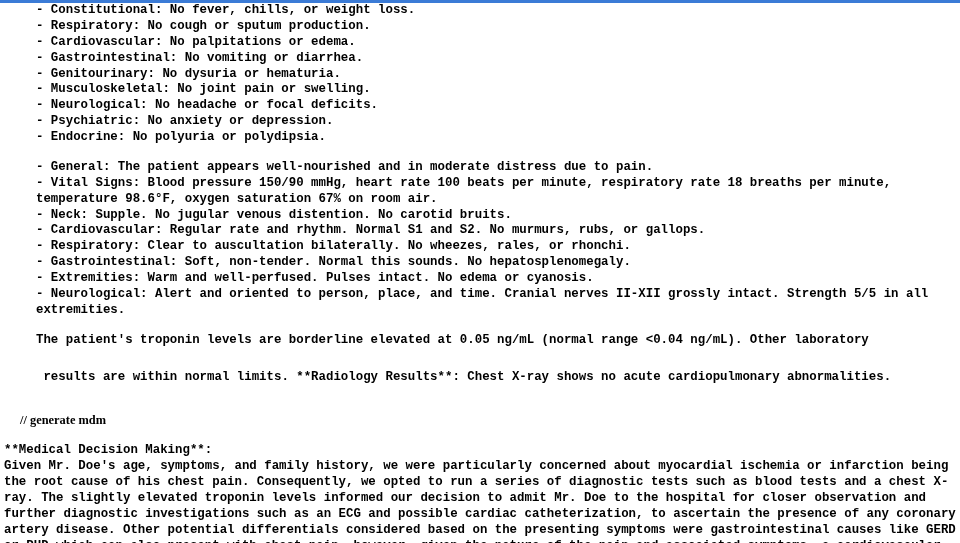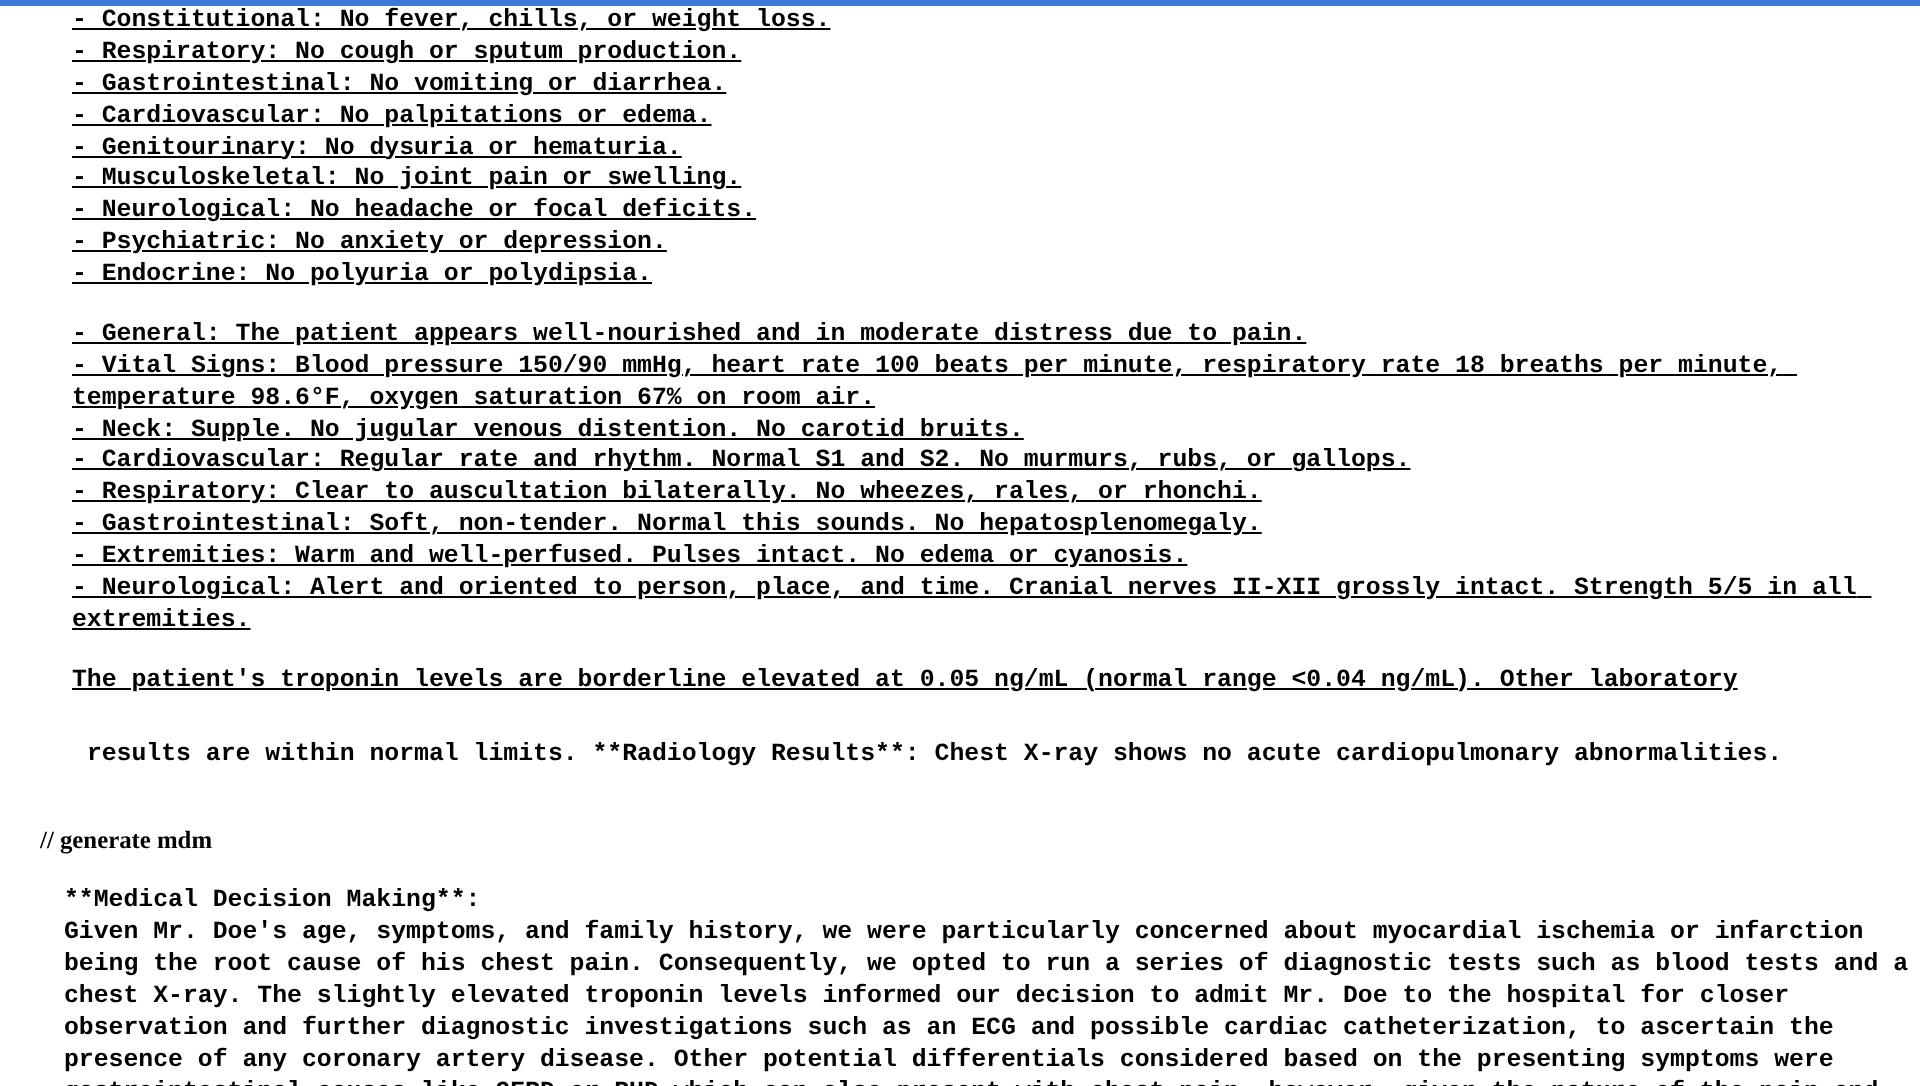--- a/index.html
+++ b/index.html
@@ -20,36 +20,36 @@
     background: #3b7bd6;
     width: 100%;
   }
   .page {
     box-sizing: border-box;
     padding: 0 4px 4px 4px;
   }
   .ros-item, .pe-item, .gen-line {
     white-space: pre-wrap;
   }
-  .indent-1 { padding-left: 32px; text-indent: 0; text-decoration: underline; }
+  .indent-1 { padding-left: 32px; text-indent: 0; }
   .indent-2 { padding-left: 42px; text-indent: -10px; margin-top: 21px; }
-  .flush    { padding-left: 0; margin-left: 28px; }
+  .flush    { padding-left: 0; }
   .blank    { height: 14px; }
 </style>
 </head>
 <body>
 
 <div class="topbar"></div>
 
 <div class="page">
 
   <div class="ros-item indent-1">- Constitutional: No fever, chills, or weight loss.</div>
   <div class="ros-item indent-1">- Respiratory: No cough or sputum production.</div>
+  <div class="ros-item indent-1">- Cardiovascular: No palpitations or edema.</div>
   <div class="ros-item indent-1">- Gastrointestinal: No vomiting or diarrhea.</div>
-  <div class="ros-item indent-1">- Cardiovascular: No palpitations or edema.</div>
   <div class="ros-item indent-1">- Genitourinary: No dysuria or hematuria.</div>
   <div class="ros-item indent-1">- Musculoskeletal: No joint pain or swelling.</div>
   <div class="ros-item indent-1">- Neurological: No headache or focal deficits.</div>
   <div class="ros-item indent-1">- Psychiatric: No anxiety or depression.</div>
   <div class="ros-item indent-1">- Endocrine: No polyuria or polydipsia.</div>
 
   <div class="blank"></div>
 
   <div class="pe-item indent-1">- General: The patient appears well-nourished and in moderate distress due to pain.</div>
   <div class="pe-item indent-1">- Vital Signs: Blood pressure 150/90 mmHg, heart rate 100 beats per minute, respiratory rate 18 breaths per minute, temperature 98.6°F, oxygen saturation 67% on room air.</div>

